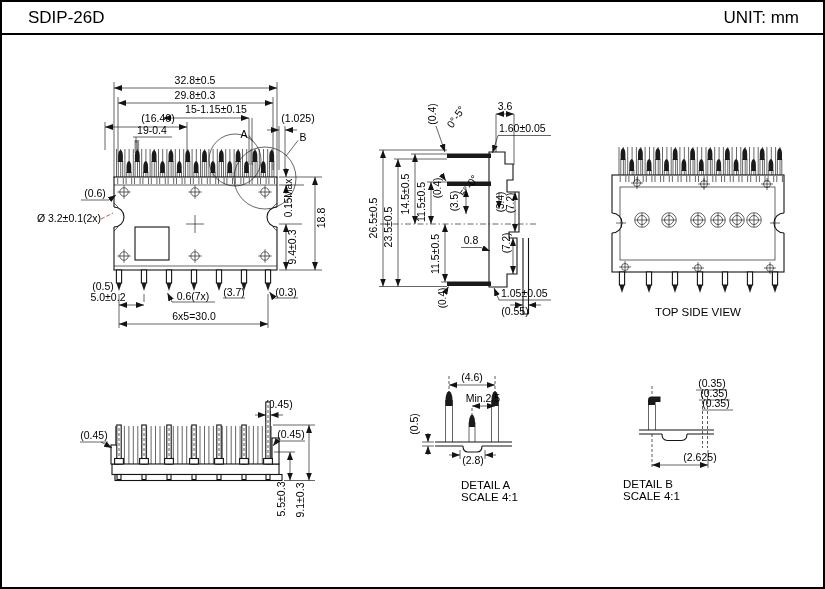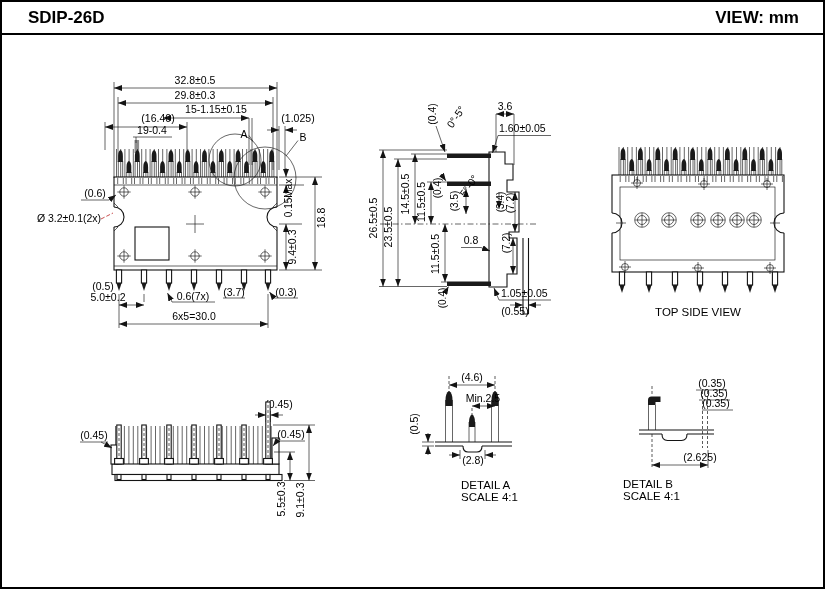--- a/index.html
+++ b/index.html
@@ -1,39 +1,39 @@
 <!DOCTYPE html>
 <html><head>
 <meta charset="utf-8">
 <style>
   html,body{margin:0;padding:0;background:#9a9a9a;}
   .sheet{position:relative;width:825px;height:589px;background:#fff;border:2px solid #000;
          box-sizing:border-box;font-family:"Liberation Sans",sans-serif;overflow:hidden;}
   .titlebar{position:absolute;top:0;left:0;right:0;height:33px;border-bottom:2px solid #000;
             background:#fff;display:flex;align-items:center;justify-content:space-between;
-            padding:0 24px 0 26px;box-sizing:border-box;font-size:17px;color:#000;z-index:2;font-weight:bold;}
+            padding:0 24px 0 26px;box-sizing:border-box;font-size:17px;color:#000;z-index:2;}
   svg{position:absolute;left:0;top:0;z-index:1;}
   .ln{stroke:#141414;stroke-width:1.1;fill:none;}
   .tn{stroke:#141414;stroke-width:0.65;fill:none;}
   .fw{fill:#ffffff;}
   .fd{fill:#1a1a1a;stroke:none;}
   .dash{stroke:#141414;stroke-width:0.65;stroke-dasharray:6 2.5 1.5 2.5;fill:none;}
   .dsh{stroke:#141414;stroke-width:0.7;stroke-dasharray:3 2;fill:none;}
   .red{stroke:#c23b3b;stroke-width:0.9;stroke-dasharray:4 2;fill:none;}
   text{font-family:"Liberation Sans",sans-serif;font-size:10.5px;fill:#000;}
   .cap{font-size:11.5px;}
   .sm{font-size:10px;}
 </style>
 </head>
 <body>
 
 <div class="sheet">
   <div class="titlebar">
     <span>SDIP-26D</span>
-    <span>VIEW: mm</span>
+    <span>UNIT: mm</span>
   </div>
 
   <svg width="825" height="589" viewBox="0 0 825 589">
     <defs>
       <marker id="ae" markerWidth="8" markerHeight="6" refX="8" refY="3" orient="auto" markerUnits="userSpaceOnUse">
         <path d="M0,0 L8,3 L0,6 Z" fill="#141414"></path>
       </marker>
       <marker id="as" markerWidth="8" markerHeight="6" refX="0" refY="3" orient="auto" markerUnits="userSpaceOnUse">
         <path d="M8,0 L0,3 L8,6 Z" fill="#141414"></path>
       </marker>

